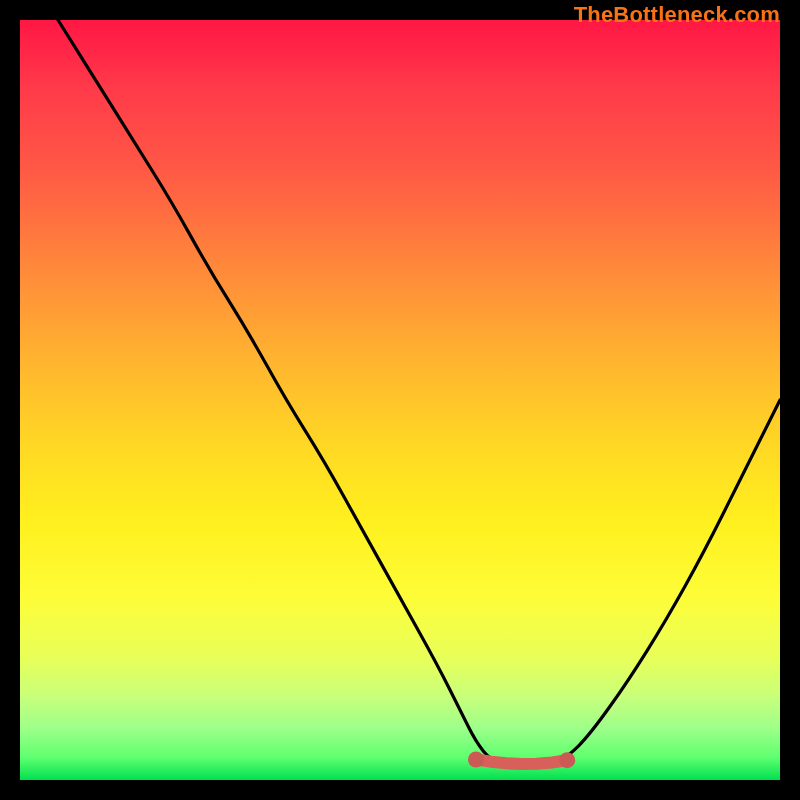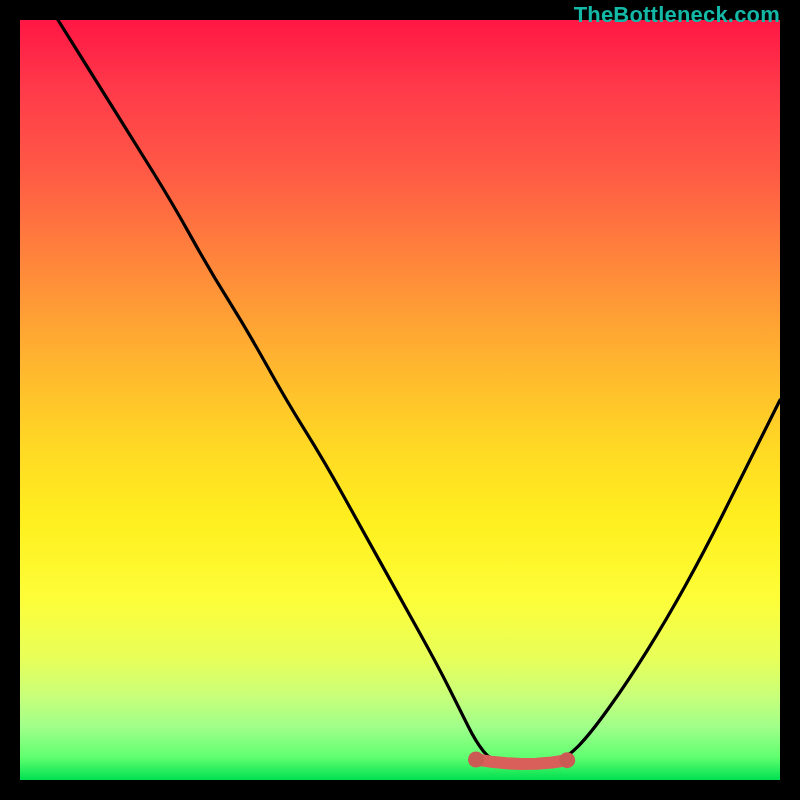--- a/index.html
+++ b/index.html
@@ -43,21 +43,21 @@
       #a0ff8a 93%,
       #60ff70 97%,
       #00e050 100%
     );
   }
 
   .watermark {
     position: absolute;
     top: 2px;
     right: 20px;
-    color: #14b8a6;
+    color: #f97316;
     font-size: 22px;
     font-weight: 600;
     letter-spacing: 0.2px;
     user-select: none;
   }
 
   svg.curves {
     position: absolute;
     left: 20px;
     top: 20px;

